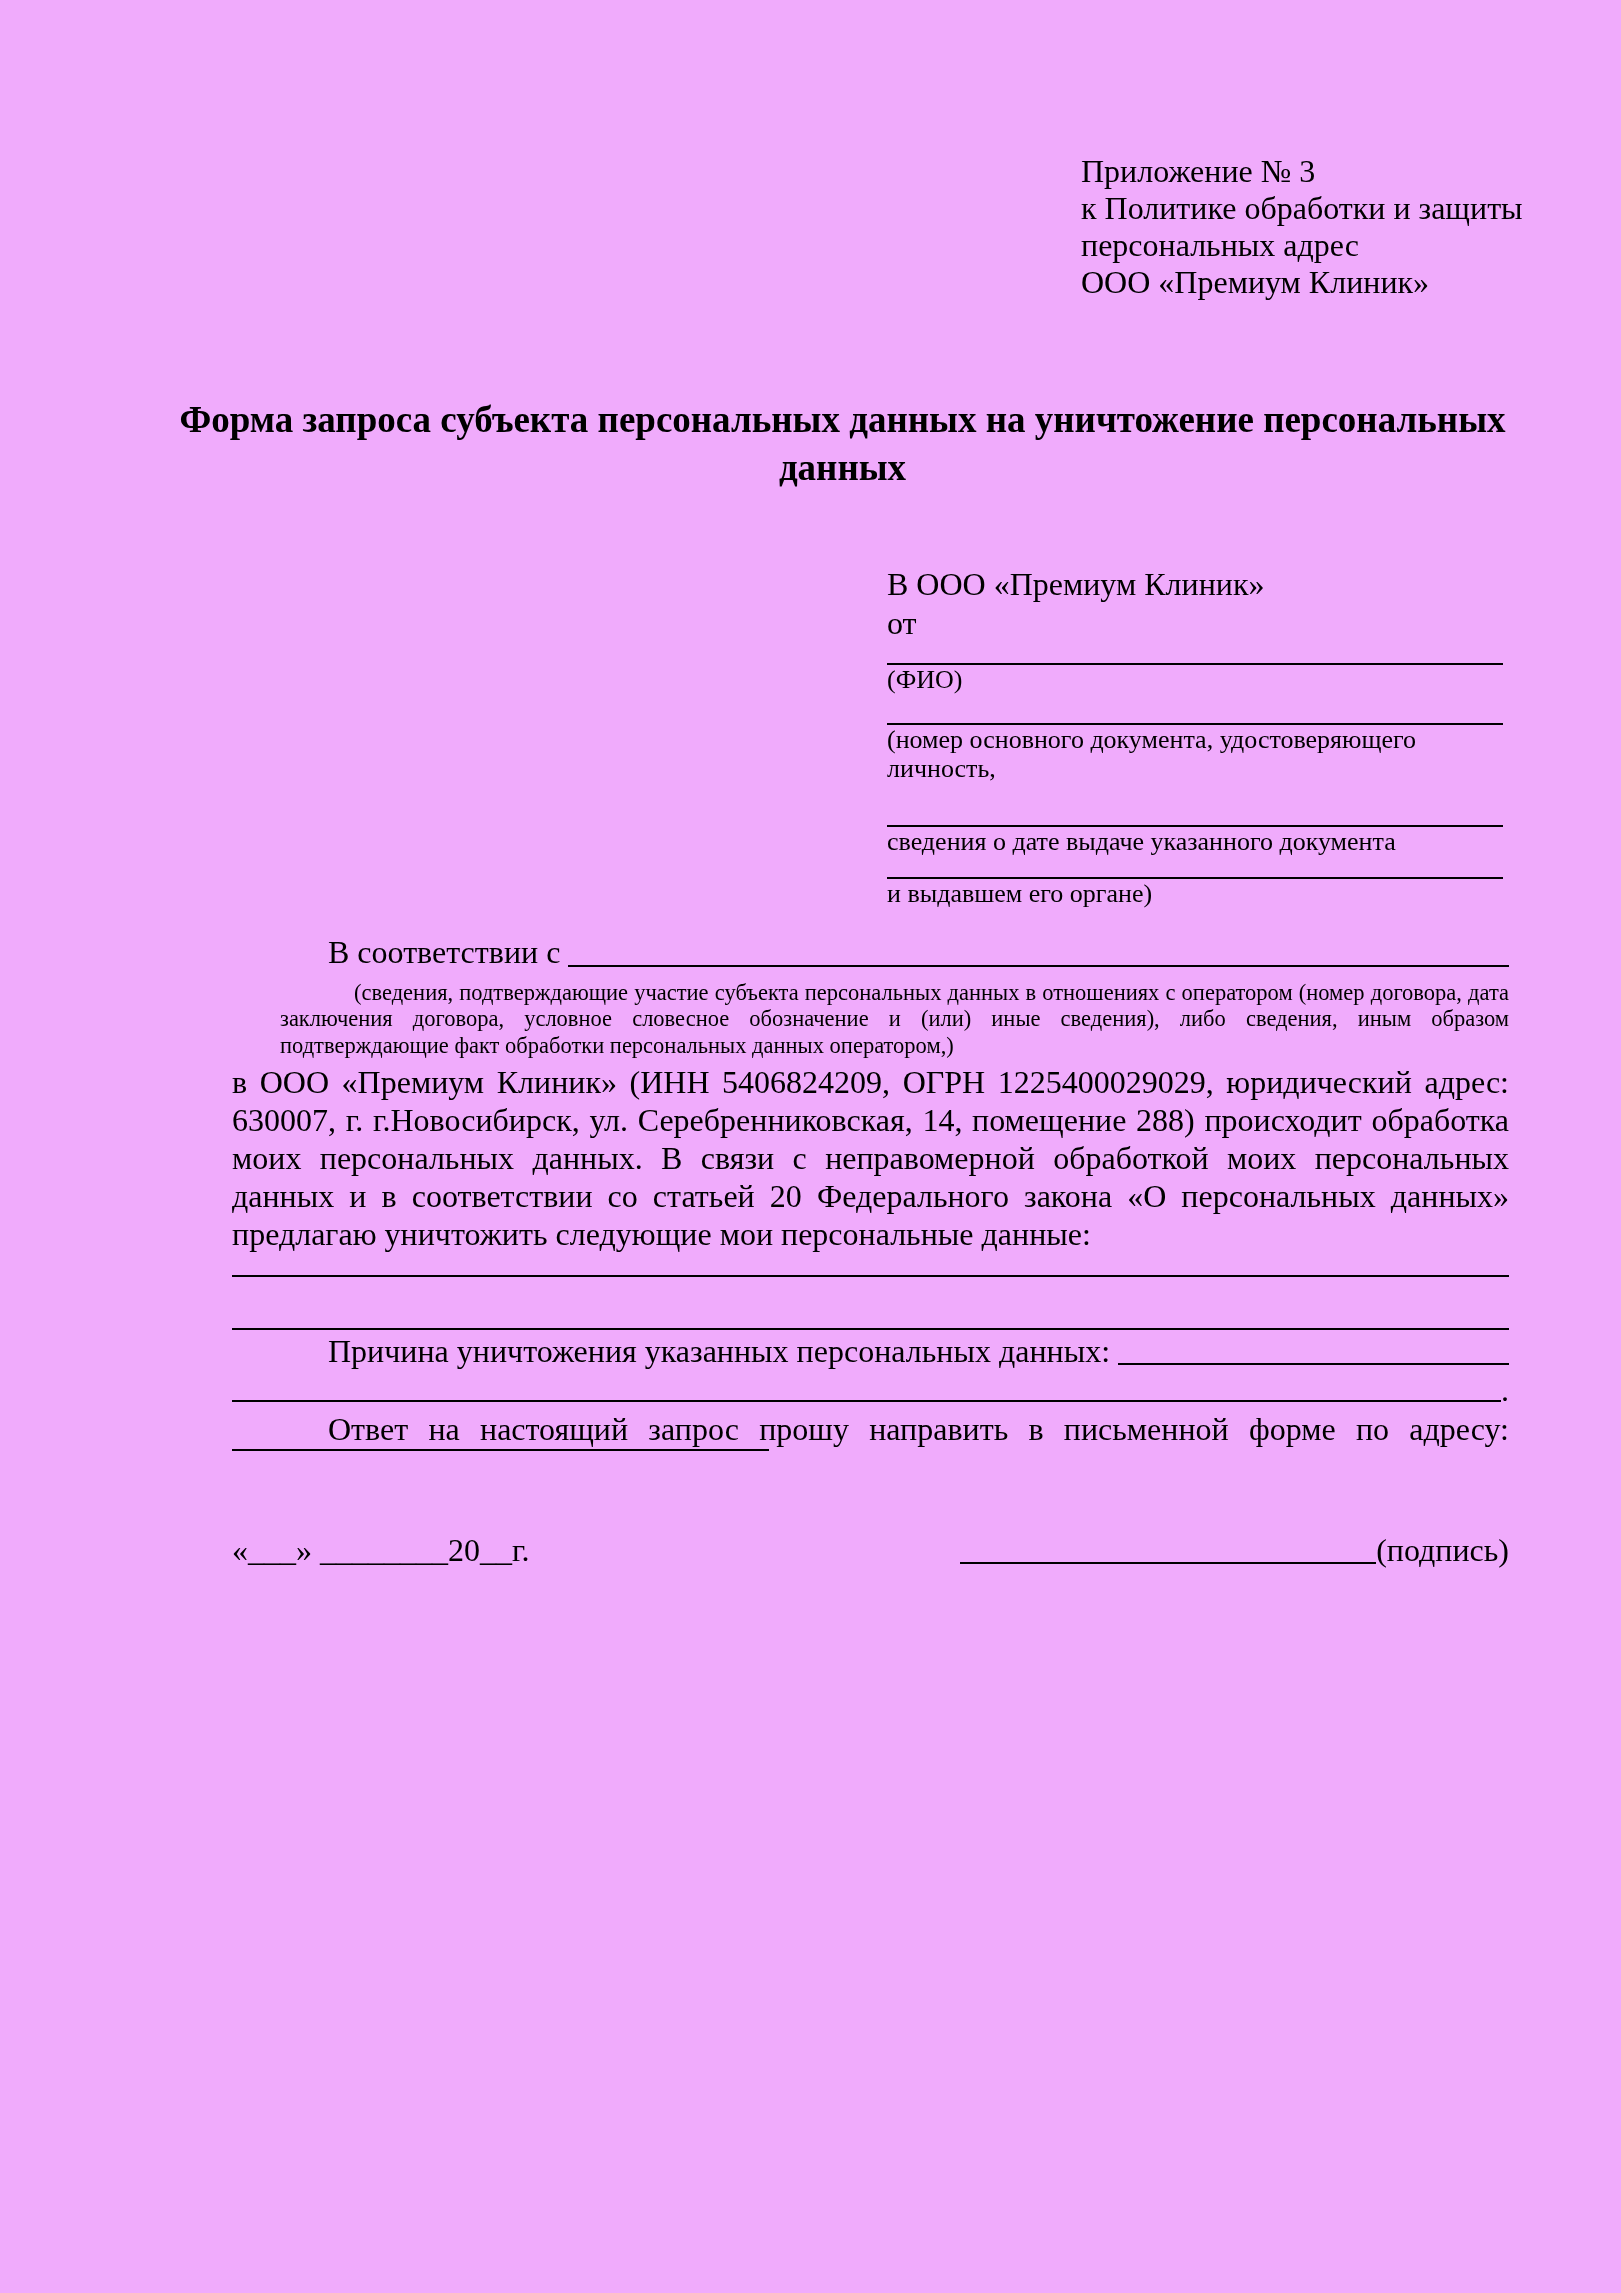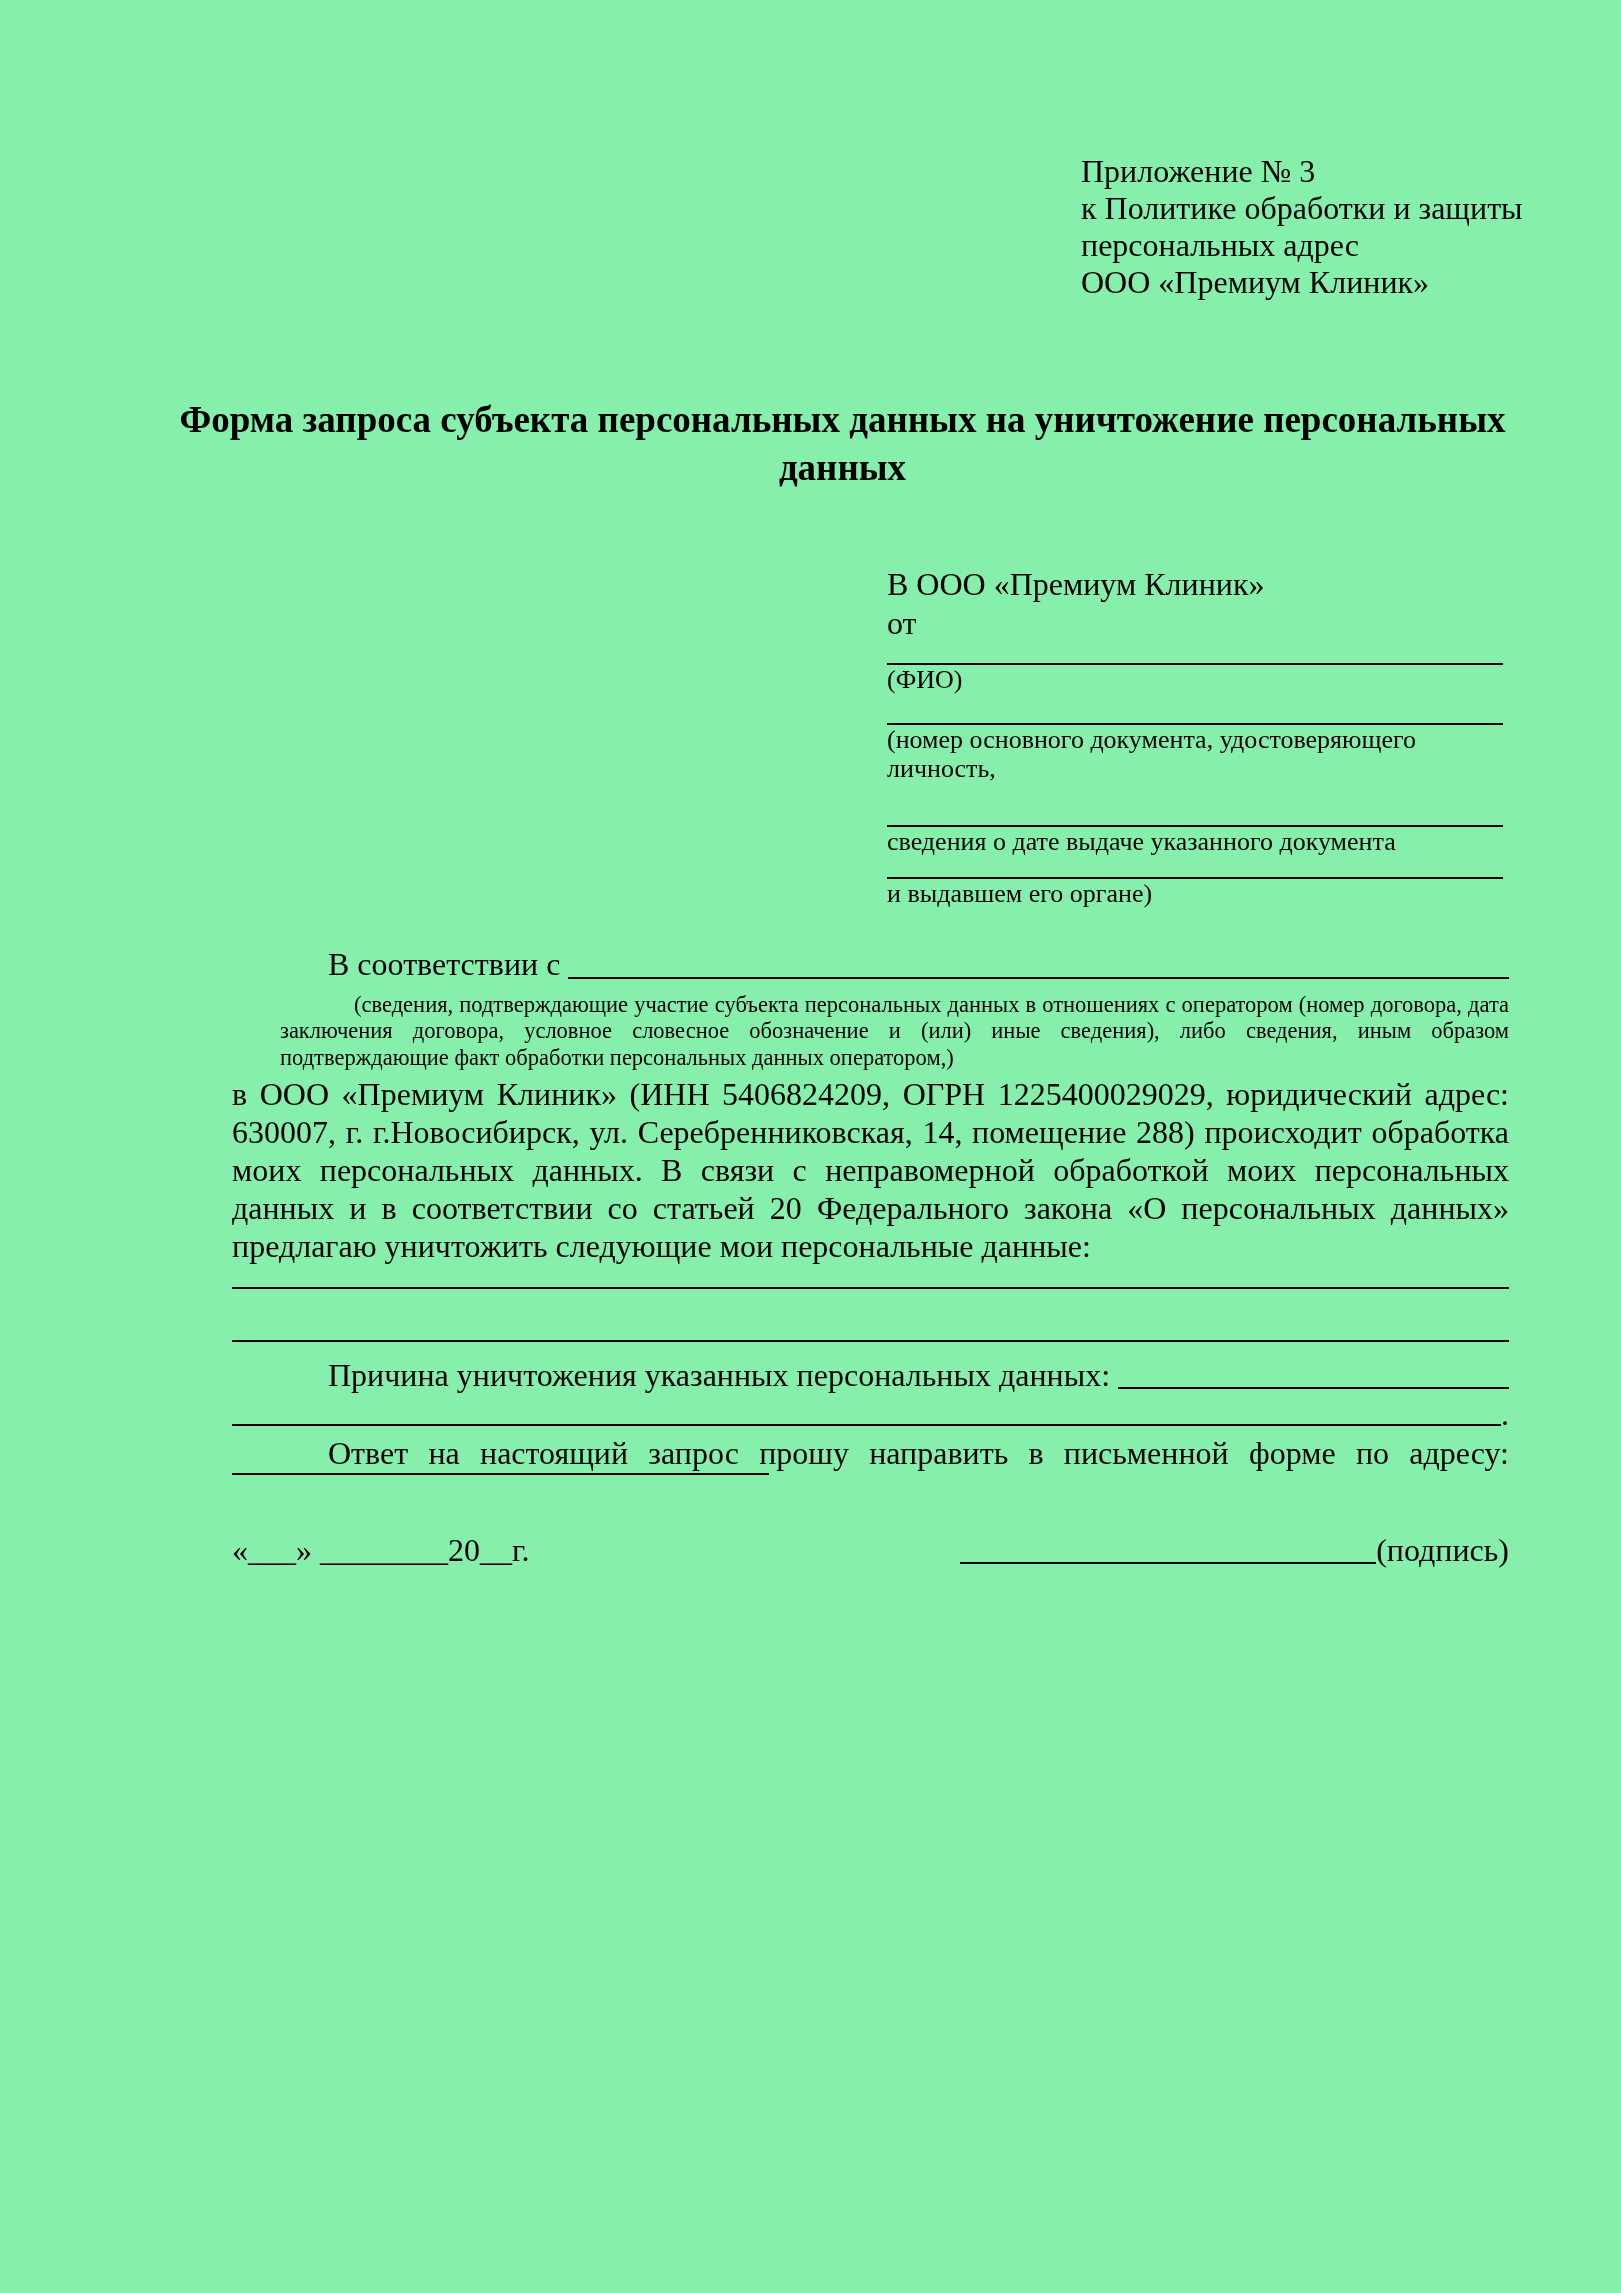--- a/index.html
+++ b/index.html
@@ -1,19 +1,19 @@
 <!DOCTYPE html>
 <html><head>
 <meta charset="utf-8">
 <style>
   html, body { margin:0; padding:0; background:#ffffff; }
   .page {
     position:relative;
     width:1621px; height:2294px;
-    background:#86efac;
+    background:#f0abfc;
     color:#000000;
     font-family:"Liberation Serif","DejaVu Serif",serif;
     overflow:hidden;
     text-decoration:underline;
   }
 
   
   .annex {
     position:absolute; left:1081px; top:153px;
     font-size:32px; line-height:37px;
@@ -39,21 +39,21 @@
   .caption {
     text-align:left; font-size:26px; line-height:29px;
   }
 
   
   .main {
     position:absolute; left:232px; top:933px; width:1277px;
     font-size:32px; line-height:39px;
   }
   .flex-row { display:flex; }
-  .lead { white-space:nowrap; padding-left:96px; padding-right:7.8px;margin-top:12px; }
+  .lead { white-space:nowrap; padding-left:96px; padding-right:7.8px; }
   .fill { flex:1; border-bottom:2.9px solid #000; margin-bottom:4.9px; }
   .small-print {
     margin-top:7.8px;
     font-size:22.5px; line-height:26.5px;
     text-align:justify; text-indent:74px;margin-left:48px;
   }
   .para-main {
     margin-top:3.9px;
     line-height:38px;
     text-align:justify;

